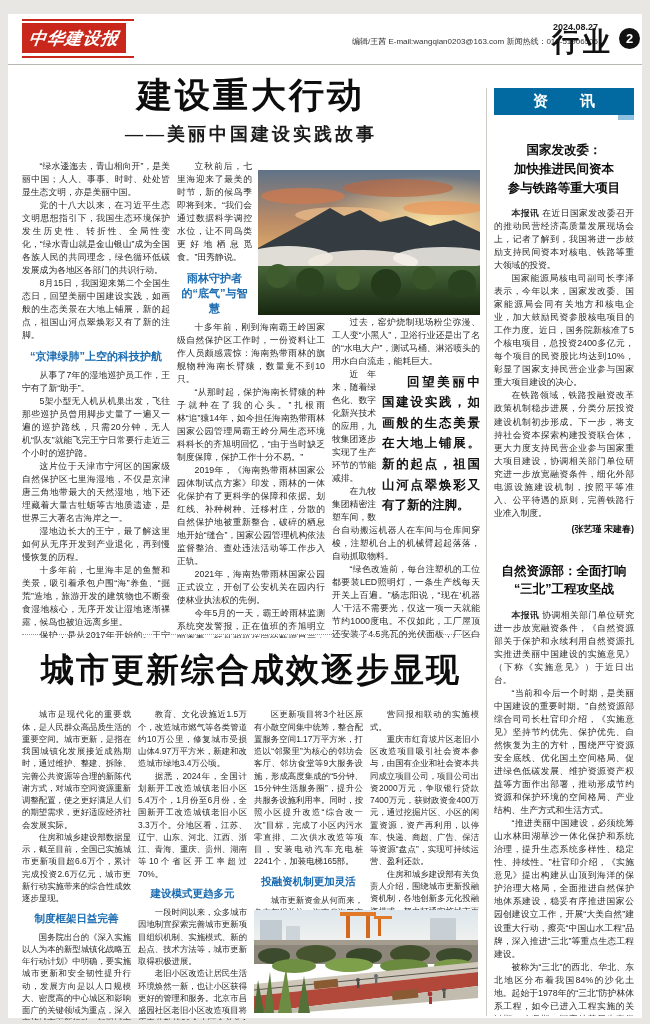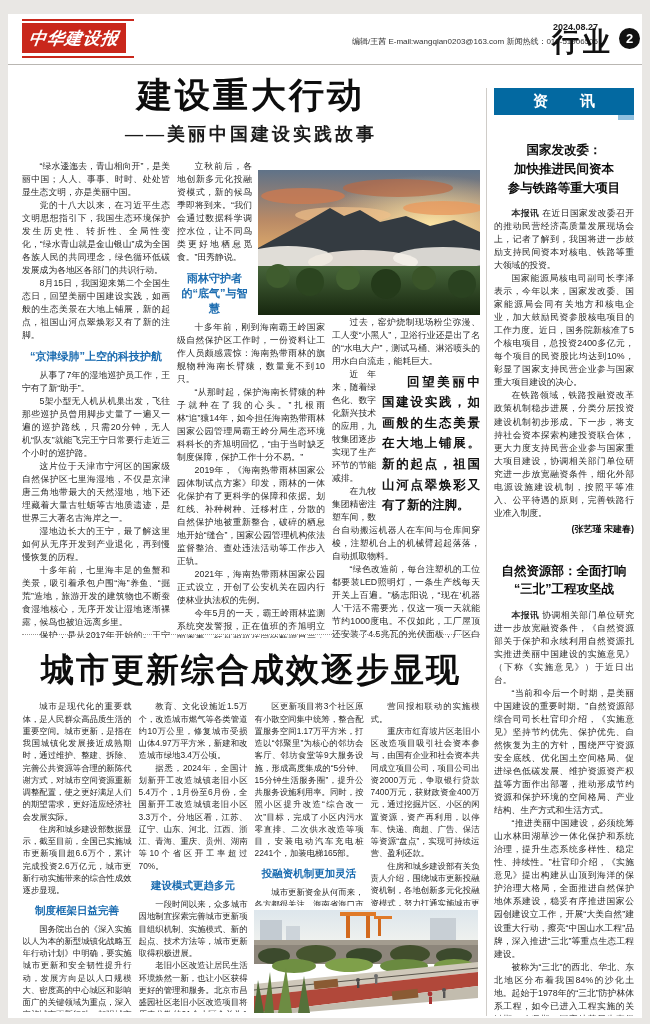--- a/index.html
+++ b/index.html
@@ -44,21 +44,21 @@
   .info-title{margin:26px 0 10px 0;font-size:12.5px;font-weight:900;line-height:1.5;text-align:center;white-space:pre-line;color:#0d0d0d;}
   .info-article p.body{font-size:8.8px;}
   .info-article{margin-bottom:10px;}
 
   
   .dotline{position:absolute;left:14px;top:620px;width:458px;border-top:1px dotted #9a9792;}
 
   
   .city-article{position:absolute;left:14px;top:634px;width:458px;height:368px;}
   .city-headline{margin:4px 0 0 0;text-align:center;font-size:33px;font-weight:900;letter-spacing:2px;color:#0d0d0d;line-height:1.1;}
-  .city-cols{display:flex;gap:7px;margin-top:12px;justify-content:center;}
+  .city-cols{display:flex;gap:7px;margin-top:20px;}
   .ccol{width:109px;overflow:hidden;}
   .ccol p.body{font-size:8.4px;line-height:1.46;}
   .ccol h3.subhead{font-size:10.5px;}
   .tall{height:312px;} .short{height:206px;}
   .city-photo{position:absolute;left:232px;top:262px;width:224px;height:103px;overflow:hidden;}
 </style>
 </head>
 <body>
 
 <div class="page">
@@ -126,21 +126,21 @@
         <p class="body">从事了7年的湿地巡护员工作，王宁有了新“助手”。</p>
         <p class="body">5架小型无人机从机巢出发，飞往那些巡护员曾用脚步丈量了一遍又一遍的巡护路线，只需20分钟，无人机“队友”就能飞完王宁日常要行走近三个小时的巡护路。</p>
         <p class="body">这片位于天津市宁河区的国家级自然保护区七里海湿地，不仅是京津唐三角地带最大的天然湿地，地下还埋藏着大量古牡蛎等古地质遗迹，是世界三大著名古海岸之一。</p>
         <p class="body">湿地边长大的王宁，最了解这里如何从无序开发到产业退化，再到慢慢恢复的历程。</p>
         <p class="body">十多年前，七里海丰足的鱼蟹和美景，吸引着承包户围“海”养鱼、“掘荒”造地，旅游开发的建筑物也不断蚕食湿地核心，无序开发让湿地逐渐裸露，候鸟也被迫远离乡里。</p>
         <p class="body">保护，是从2017年开始的。王宁也在这一年，正式成为一名生态巡护员。</p>
 
       </div>
       <div class="mcol">
         <div class="photo-spacer"></div>
-        <p class="body">立秋前后，各地创新多元化投融资模式，新的候鸟季即将到来。“我们会通过数据科学调控水位，让不同鸟类更好地栖息觅食。”田秀静说。</p>
+        <p class="body">立秋前后，七里海迎来了最美的时节，新的候鸟季即将到来。“我们会通过数据科学调控水位，让不同鸟类更好地栖息觅食。”田秀静说。</p>
         <h3 class="subhead">雨林守护者的“底气”与智慧</h3>
         <p class="body">十多年前，刚到海南霸王岭国家级自然保护区工作时，一份资料让工作人员颇感震惊：海南热带雨林的旗舰物种海南长臂猿，数量竟不到10只。</p>
         <p class="body">“从那时起，保护海南长臂猿的种子就种在了我的心头。”扎根雨林“追”猿14年，如今担任海南热带雨林国家公园管理局霸王岭分局生态环境科科长的齐旭明回忆，“由于当时缺乏制度保障，保护工作十分不易。”</p>
         <p class="body">2019年，《海南热带雨林国家公园体制试点方案》印发，雨林的一体化保护有了更科学的保障和依据。划红线、补种树种、迁移村庄，分散的自然保护地被重新整合，破碎的栖息地开始“缝合”，国家公园管理机构依法监督整治、查处违法活动等工作步入正轨。</p>
         <p class="body">2021年，海南热带雨林国家公园正式设立，开创了公安机关在园内行使林业执法权的先例。</p>
         <p class="body">今年5月的一天，霸王岭雨林监测系统突发警报，正在值班的齐旭明立即查看，红外相机传回的数据显示：疑似盗猎分子进山！</p>
 
       </div>
       <div class="mcol col3">
         <p class="body">过去，窑炉烧制现场粉尘弥漫、工人变“小黑人”，卫浴行业还是出了名的“水电大户”，测试马桶、淋浴喷头的用水白白流走，能耗巨大。</p>

